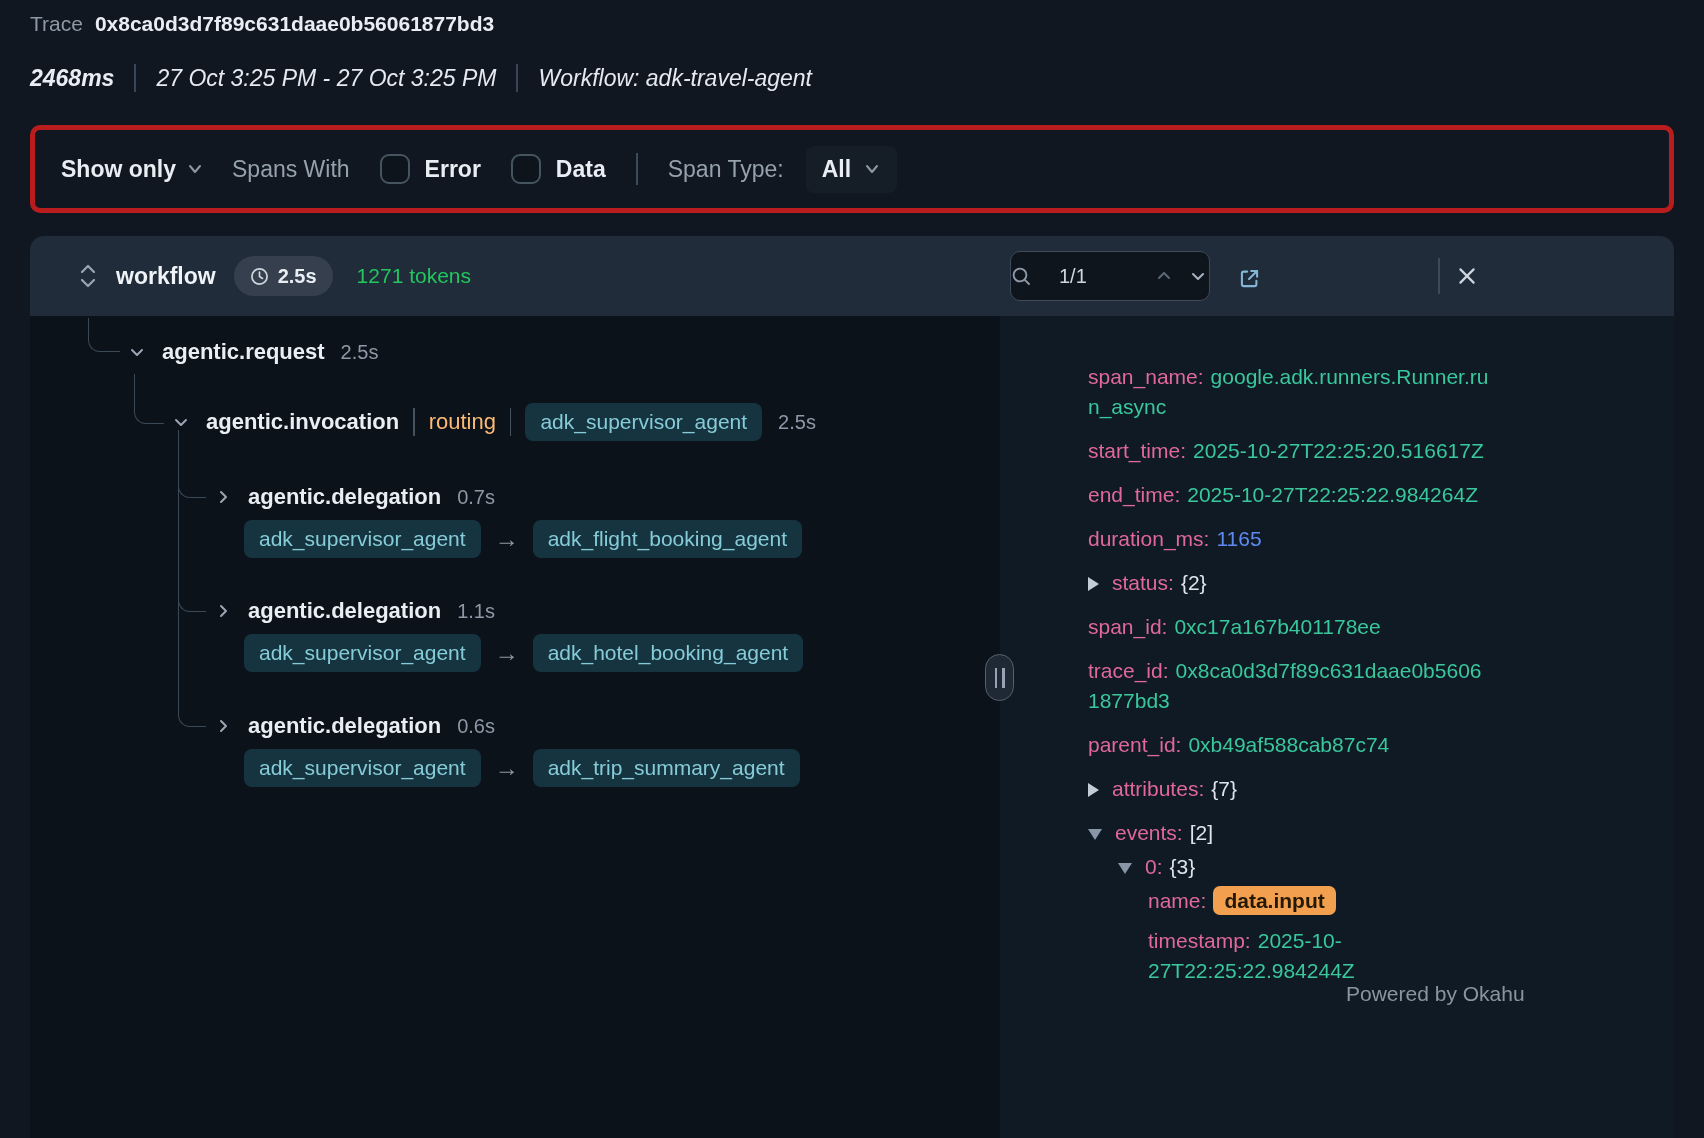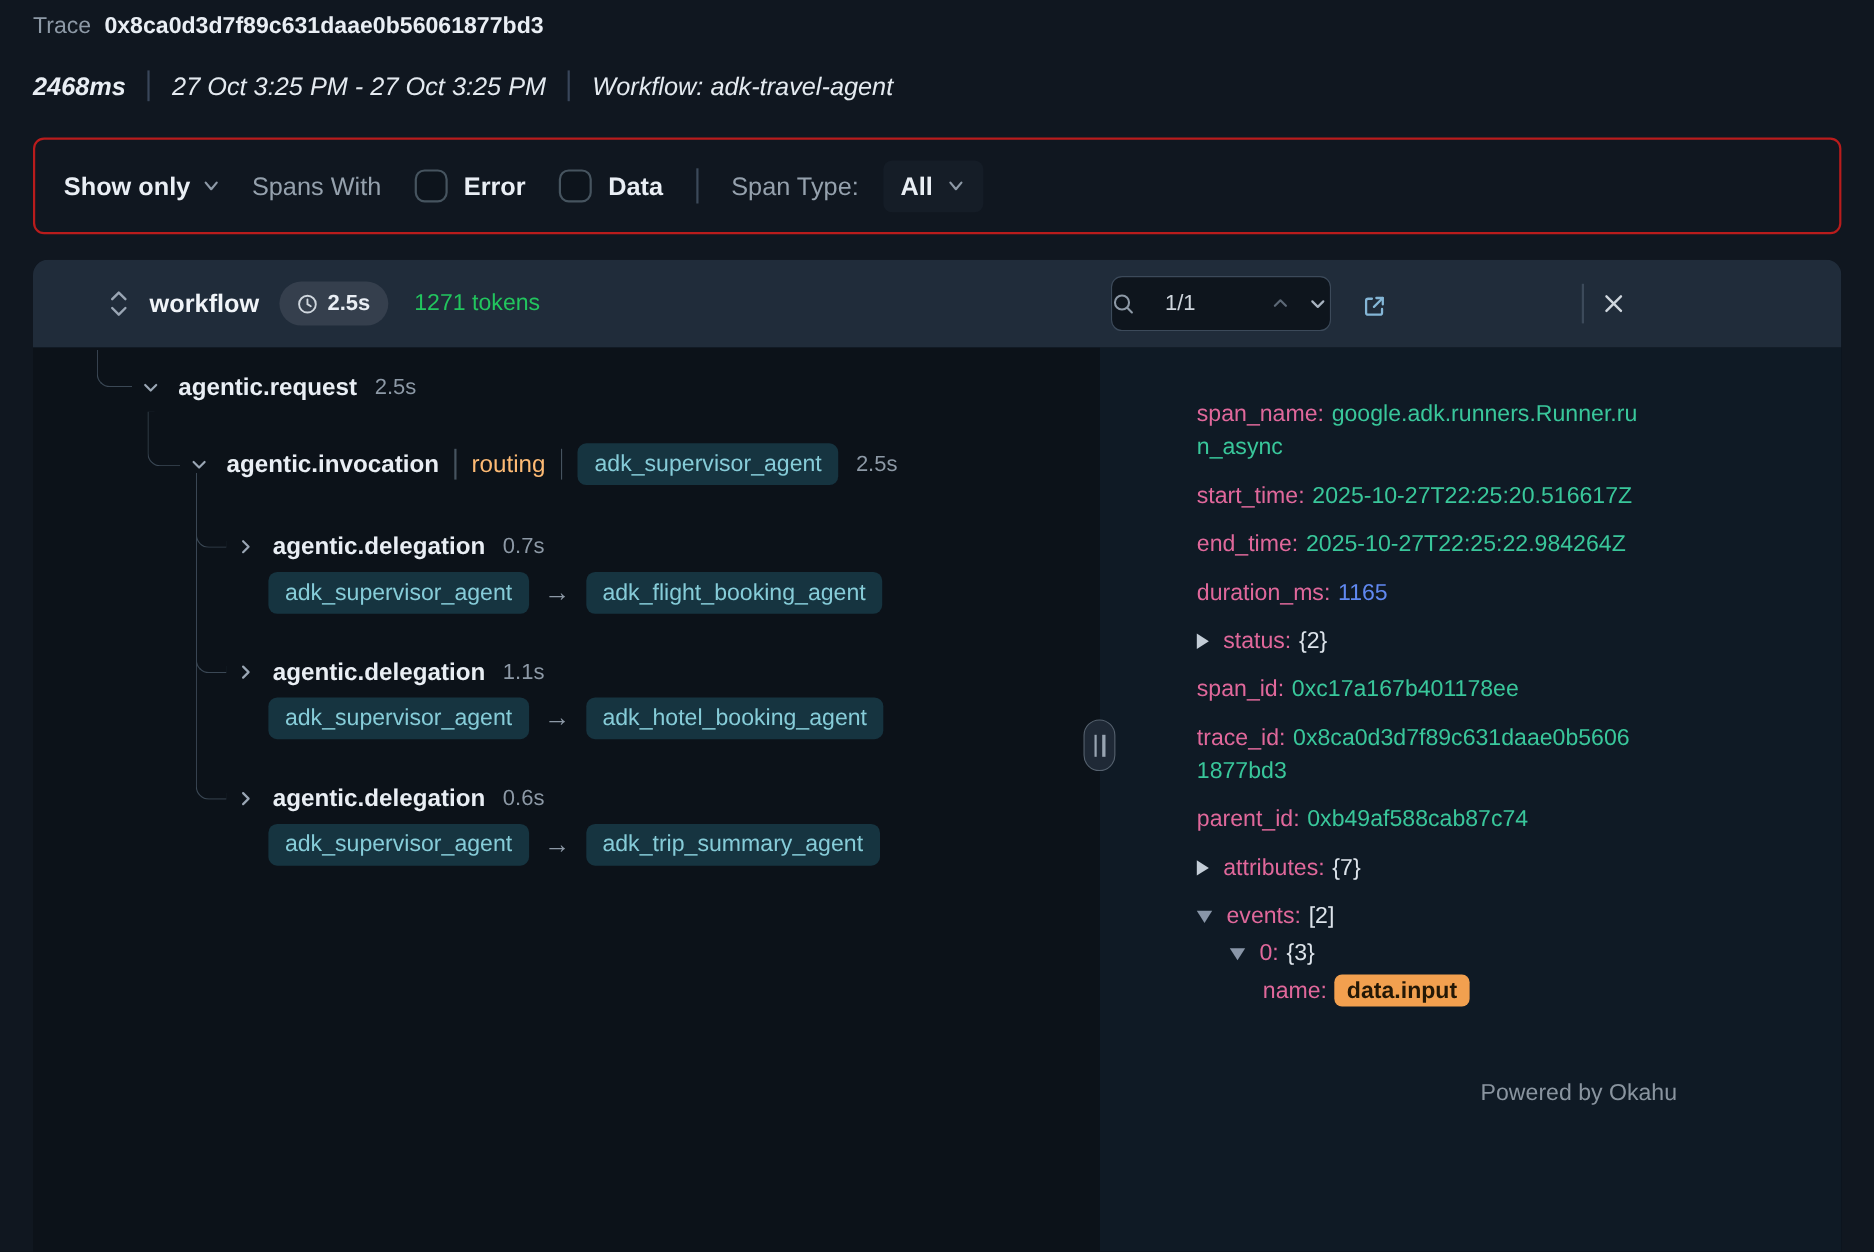--- a/index.html
+++ b/index.html
@@ -19,40 +19,40 @@
   .trace-hash { color:#e9eef4; font-weight:600; }
 
   .meta-line { position:absolute; left:30px; top:64px; font-size:23px; display:flex; gap:20px; align-items:center;font-style:italic; }
   .meta-dur { color:#e9eef4; font-weight:600; }
   .meta-range, .meta-workflow { color:#e4eaf0; font-weight:500; }
   .meta-sep { width:2px; height:28px; background:#39465a; }
 
   
   .filter-bar {
     position:absolute; left:30px; top:125px; width:1644px; height:88px;
-    border:2px solid #b91c1c; border-radius:10px;
+    border:5px solid #b91c1c; border-radius:10px;
     display:flex; align-items:center; padding:0 26px; font-size:23px;
   }
   .show-only { display:flex; gap:10px; align-items:center; background:none; border:none;
     color:#e9eef4; font-weight:600; font-size:23px; font-family:inherit; cursor:pointer; }
   .spans-with { color:#95a1ad; margin-left:28px; }
   .cb { display:flex; gap:15px; align-items:center; margin-left:30px; color:#e9eef4; font-weight:600; cursor:pointer; }
   .cb-box { width:30px; height:30px; border:2px solid #46545f; border-radius:9px; background:#0d141c; }
   .fdiv { width:2px; height:32px; background:#3c4a5a; margin-left:30px; }
   .span-type { color:#95a1ad; margin-left:30px; }
   .all-select { display:flex; gap:12px; align-items:center; margin-left:22px; background:#151d27;
     border:none; border-radius:8px; padding:10px 16px; color:#e9eef4; font-weight:600;
     font-size:23px; font-family:inherit; cursor:pointer; }
   .chev { color:#8d99a6; }
 
   
   .card { position:absolute; left:30px; top:236px; width:1644px; height:902px;
     border-radius:14px 14px 0 0; overflow:hidden; background:#0c1219; }
   .card-header { height:80px; background:#202c3a; display:flex; align-items:center; }
-  .hl { width:970px; display:flex; align-items:center; padding-left:68px; gap:18px;text-align:center; }
+  .hl { width:970px; display:flex; align-items:center; padding-left:48px; gap:18px;text-align:center; }
   .sort-btn { background:none; border:none; color:#9aa6b4; cursor:pointer; }
   .wf-title { font-size:23px; font-weight:700; color:#f0f4f8; }
   .clock-pill { background:#353f4d; border-radius:999px; height:40px; padding:0 16px;
     display:flex; gap:9px; align-items:center; font-size:20px; font-weight:600; color:#e9eef4; }
   .tokens { color:#22c55e; font-size:21px; margin-left:6px; }
 
   .hr { flex:1; display:flex; align-items:center; padding-left:10px; }
   .searchbox { width:200px; height:50px; border:1.5px solid #3c4a5a; border-radius:10px;
     background:#0e151d; display:flex; align-items:center; padding:0 0; gap:12px; cursor:text; }
   .search-count { color:#cfd6dd; font-size:20px; margin-left:16px; flex:1; }
@@ -354,20 +354,23 @@
             <span class="tri tri-d"></span><span class="k">events:</span><span class="v v-white">[2]</span>
           </div>
           <div class="nest1">
             <div class="dline">
               <span class="tri tri-d"></span><span class="k">0:</span><span class="v v-white">{3}</span>
             </div>
             <div class="nest2">
               <div class="dline">
                 <span class="k">name:</span><span class="opill">data.input</span>
               </div>
+              <div class="dline t-gap">
+                <span class="k">timestamp:</span><span class="v v-teal">2025-10-27T22:25:22.984244Z</span>
+              </div>
             </div>
           </div>
         </div>
 
       </div>
     </div>
 
   </div>
 </div>
 

